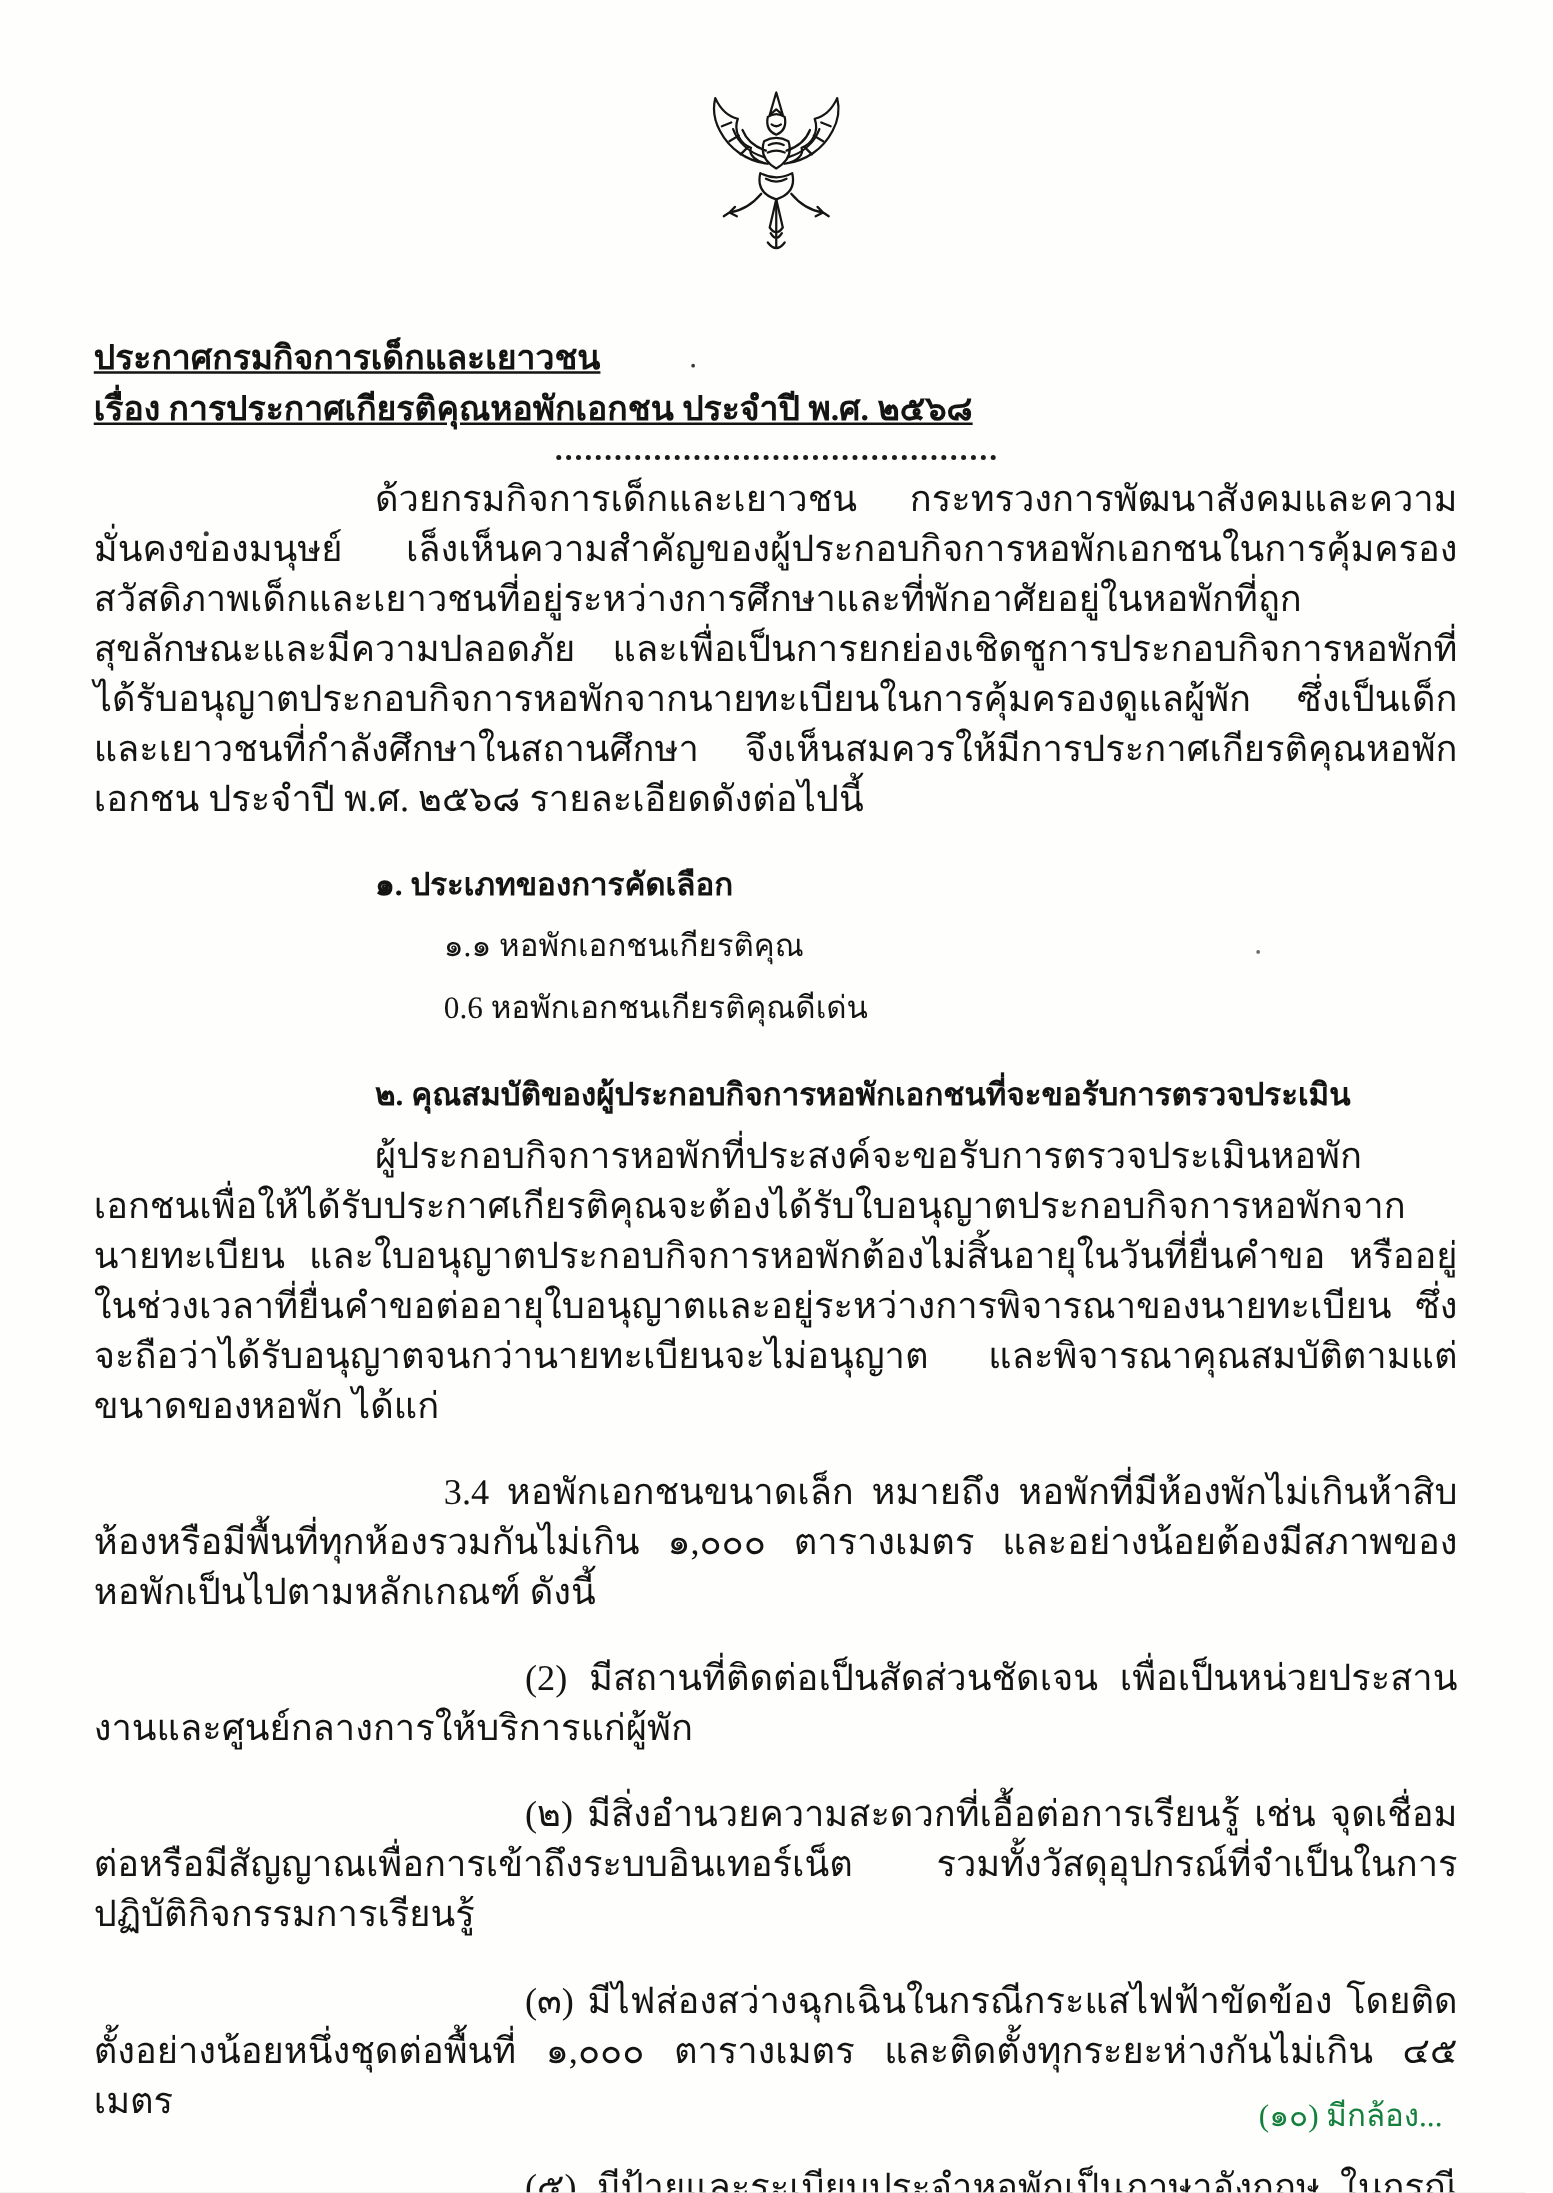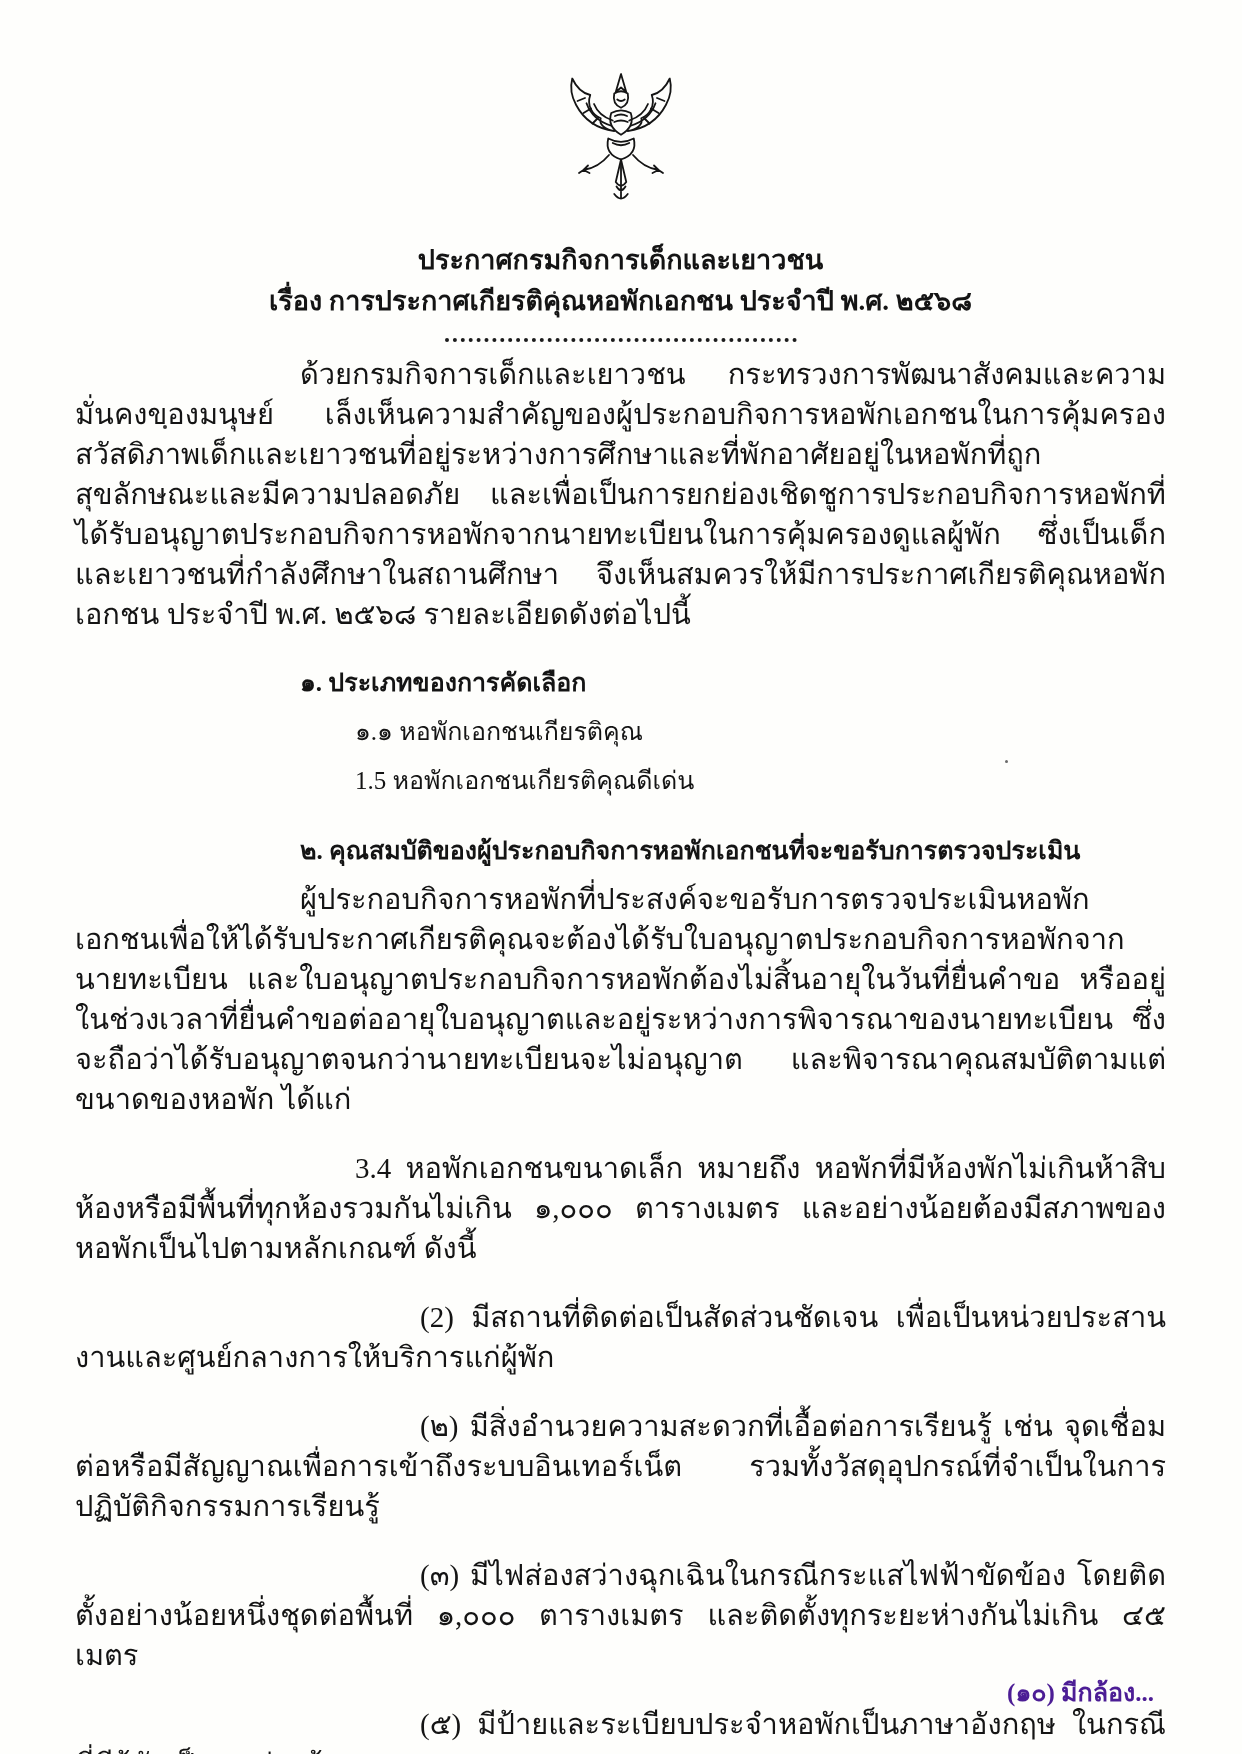--- a/index.html
+++ b/index.html
@@ -16,24 +16,26 @@
     position:absolute;
     left:75px;right:76px;top:0;
   }
   .emblem-wrap{
     text-align:center;
     padding-top:68px;
     height:172px;
   }
   .emblem-wrap svg{display:inline-block;}
   .title-block{
-    text-align:center;
+    text-align:left;
+    margin-top:26px;
     font-weight:bold;
     font-size:27px;
     line-height:41px;
+    text-decoration:underline;
   }
   .dots-divider{
     width:352px;
     margin:16px auto 0 auto;
     border-top:4px dotted #1c1c1c;
     height:0;
   }
   .para{
     font-size:29px;
     line-height:40px;
@@ -68,22 +70,21 @@
   .criterion{
     text-indent:345px;
     margin-top:7px;
   }
   .criterion.gap-after{margin-bottom:34px;}
   .page-continuation{
     position:absolute;
     right:88px;
     bottom:42px;
     font-size:25px;
-    color:#4c1d95;
-    font-weight:bold;
+    color:#15803d;
   }
   .noise-dot{
     position:absolute;
     width:4px;height:4px;
     border-radius:50%;
     background:#3a3a3a;
   }
   .noise-dot.d1{left:163px;top:425px;}
   .noise-dot.d2{left:553px;top:291px;width:3px;height:3px;}
   .noise-dot.d3{left:1005px;top:760px;width:3px;height:3px;background:#6a6a6a;}
@@ -140,21 +141,21 @@
       <div>ประกาศกรมกิจการเด็กและเยาวชน</div>
       <div>เรื่อง การประกาศเกียรติคุณหอพักเอกชน ประจำปี พ.ศ. ๒๕๖๘</div>
     </div>
 
     <div class="dots-divider"></div>
 
     <p class="para intro">ด้วยกรมกิจการเด็กและเยาวชน กระทรวงการพัฒนาสังคมและความมั่นคงของมนุษย์ เล็งเห็นความสำคัญของผู้ประกอบกิจการหอพักเอกชนในการคุ้มครองสวัสดิภาพเด็กและเยาวชนที่อยู่ระหว่างการศึกษาและที่พักอาศัยอยู่ในหอพักที่ถูกสุขลักษณะและมีความปลอดภัย และเพื่อเป็นการยกย่องเชิดชูการประกอบกิจการหอพักที่ได้รับอนุญาตประกอบกิจการหอพักจากนายทะเบียนในการคุ้มครองดูแลผู้พัก ซึ่งเป็นเด็กและเยาวชนที่กำลังศึกษาในสถานศึกษา จึงเห็นสมควรให้มีการประกาศเกียรติคุณหอพักเอกชน ประจำปี พ.ศ. ๒๕๖๘ รายละเอียดดังต่อไปนี้</p>
 
     <div class="sec-heading">๑. ประเภทของการคัดเลือก</div>
     <div class="sub-item">๑.๑ หอพักเอกชนเกียรติคุณ</div>
-    <div class="sub-item">1.5 หอพักเอกชนเกียรติคุณดีเด่น</div>
+    <div class="sub-item">0.6 หอพักเอกชนเกียรติคุณดีเด่น</div>
 
     <div class="sec-heading gap-before-sec2">๒. คุณสมบัติของผู้ประกอบกิจการหอพักเอกชนที่จะขอรับการตรวจประเมิน</div>
     <p class="para sec2-para">ผู้ประกอบกิจการหอพักที่ประสงค์จะขอรับการตรวจประเมินหอพักเอกชนเพื่อให้ได้รับประกาศเกียรติคุณจะต้องได้รับใบอนุญาตประกอบกิจการหอพักจากนายทะเบียน และใบอนุญาตประกอบกิจการหอพักต้องไม่สิ้นอายุในวันที่ยื่นคำขอ หรืออยู่ในช่วงเวลาที่ยื่นคำขอต่ออายุใบอนุญาตและอยู่ระหว่างการพิจารณาของนายทะเบียน ซึ่งจะถือว่าได้รับอนุญาตจนกว่านายทะเบียนจะไม่อนุญาต และพิจารณาคุณสมบัติตามแต่ขนาดของหอพัก ได้แก่</p>
     <p class="para clause21">3.4 หอพักเอกชนขนาดเล็ก หมายถึง หอพักที่มีห้องพักไม่เกินห้าสิบห้องหรือมีพื้นที่ทุกห้องรวมกันไม่เกิน ๑,๐๐๐ ตารางเมตร และอย่างน้อยต้องมีสภาพของหอพักเป็นไปตามหลักเกณฑ์ ดังนี้</p>
 
     <p class="para criterion">(2) มีสถานที่ติดต่อเป็นสัดส่วนชัดเจน เพื่อเป็นหน่วยประสานงานและศูนย์กลางการให้บริการแก่ผู้พัก</p>
     <p class="para criterion">(๒) มีสิ่งอำนวยความสะดวกที่เอื้อต่อการเรียนรู้ เช่น จุดเชื่อมต่อหรือมีสัญญาณเพื่อการเข้าถึงระบบอินเทอร์เน็ต รวมทั้งวัสดุอุปกรณ์ที่จำเป็นในการปฏิบัติกิจกรรมการเรียนรู้</p>
     <p class="para criterion">(๓) มีไฟส่องสว่างฉุกเฉินในกรณีกระแสไฟฟ้าขัดข้อง โดยติดตั้งอย่างน้อยหนึ่งชุดต่อพื้นที่ ๑,๐๐๐ ตารางเมตร และติดตั้งทุกระยะห่างกันไม่เกิน ๔๕ เมตร</p>
     <p class="para criterion">(๕) มีป้ายและระเบียบประจำหอพักเป็นภาษาอังกฤษ ในกรณีที่มีผู้พักเป็นคนต่างด้าว</p>
     <p class="para criterion gap-after">(๖) มีป้ายหรือประกาศเตือนเกี่ยวกับพิษภัยของยาเสพติดและอัตราโทษตามกฎหมายเกี่ยวกับยาเสพติด</p>

